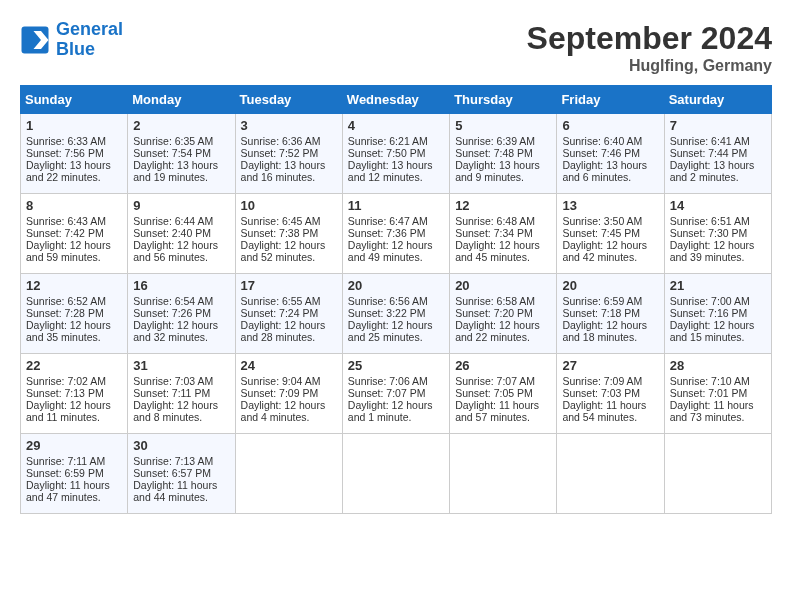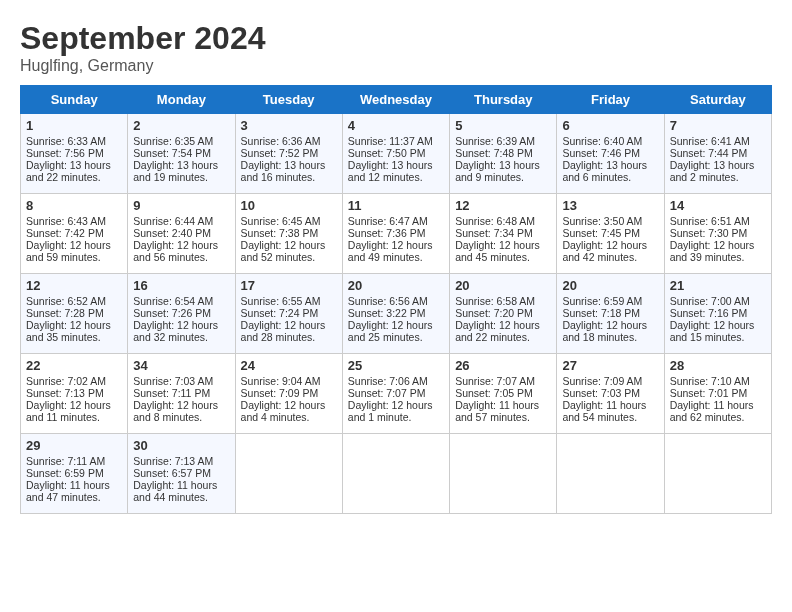--- a/index.html
+++ b/index.html
@@ -28,44 +28,44 @@
       line-height: 1.1;
     }
     .logo-text span {
       color: #1a73c7;
     }
     .logo-icon {
       width: 30px;
       height: 30px;
     }
     .calendar-title {
-      text-align: left;
+      text-align: right;
     }
     .calendar-title h1 {
       font-size: 32px;
       font-weight: bold;
       color: #333;
     }
     .calendar-title h2 {
       font-size: 16px;
-      font-weight: normal;
+      font-weight: bold;
       color: #555;
     }
     table {
       width: 100%;
       border-collapse: collapse;
       table-layout: fixed;
     }
     thead tr th {
       background-color: #1a73c7;
       color: #fff;
       font-size: 13px;
       font-weight: bold;
       padding: 6px 4px;
-      text-align: center;
+      text-align: left;
       border: 1px solid #1a73c7;
     }
     tbody tr td {
       border: 1px solid #ccc;
       vertical-align: top;
       padding: 4px 5px;
       font-size: 10.5px;
       color: #333;
       height: 80px;
     }
@@ -83,20 +83,30 @@
     }
     .day-empty {
       background: #fff !important;
       border: 1px solid #ccc;
     }
   </style>
 </head>
 <body>
 
 <div class="header-section">
+  <div class="logo">
+    <svg class="logo-icon" viewBox="0 0 40 40">
+      <rect x="2" y="2" width="36" height="36" rx="4" fill="#1a73c7"></rect>
+      <polygon points="28,8 38,20 28,32 18,32 28,20 18,8" fill="#fff"></polygon>
+    </svg>
+    <div class="logo-text">
+      <span>General</span><br>
+      <span>Blue</span>
+    </div>
+  </div>
   <div class="calendar-title">
     <h1>September 2024</h1>
     <h2>Huglfing, Germany</h2>
   </div>
 </div>
 
 <table>
   <thead>
     <tr>
     <th>Sunday</th>
@@ -106,21 +116,21 @@
         <th>Thursday</th>
         <th>Friday</th>
         <th>Saturday</th>
       </tr>
   </thead>
   <tbody id="calendar-body">
   <tr>
         <td><span class="day-num">1</span><span>Sunrise: 6:33 AM</span><br><span>Sunset: 7:56 PM</span><br><span>Daylight: 13 hours and 22 minutes.</span></td>
         <td><span class="day-num">2</span><span>Sunrise: 6:35 AM</span><br><span>Sunset: 7:54 PM</span><br><span>Daylight: 13 hours and 19 minutes.</span></td>
         <td><span class="day-num">3</span><span>Sunrise: 6:36 AM</span><br><span>Sunset: 7:52 PM</span><br><span>Daylight: 13 hours and 16 minutes.</span></td>
-        <td><span class="day-num">4</span><span>Sunrise: 11:37 AM</span><br><span>Sunset: 7:50 PM</span><br><span>Daylight: 13 hours and 12 minutes.</span></td>
+        <td><span class="day-num">4</span><span>Sunrise: 6:21 AM</span><br><span>Sunset: 7:50 PM</span><br><span>Daylight: 13 hours and 12 minutes.</span></td>
         <td><span class="day-num">5</span><span>Sunrise: 6:39 AM</span><br><span>Sunset: 7:48 PM</span><br><span>Daylight: 13 hours and 9 minutes.</span></td>
         <td><span class="day-num">6</span><span>Sunrise: 6:40 AM</span><br><span>Sunset: 7:46 PM</span><br><span>Daylight: 13 hours and 6 minutes.</span></td>
         <td><span class="day-num">7</span><span>Sunrise: 6:41 AM</span><br><span>Sunset: 7:44 PM</span><br><span>Daylight: 13 hours and 2 minutes.</span></td>
       </tr>
       <tr>
         <td><span class="day-num">8</span><span>Sunrise: 6:43 AM</span><br><span>Sunset: 7:42 PM</span><br><span>Daylight: 12 hours and 59 minutes.</span></td>
         <td><span class="day-num">9</span><span>Sunrise: 6:44 AM</span><br><span>Sunset: 2:40 PM</span><br><span>Daylight: 12 hours and 56 minutes.</span></td>
         <td><span class="day-num">10</span><span>Sunrise: 6:45 AM</span><br><span>Sunset: 7:38 PM</span><br><span>Daylight: 12 hours and 52 minutes.</span></td>
         <td><span class="day-num">11</span><span>Sunrise: 6:47 AM</span><br><span>Sunset: 7:36 PM</span><br><span>Daylight: 12 hours and 49 minutes.</span></td>
         <td><span class="day-num">12</span><span>Sunrise: 6:48 AM</span><br><span>Sunset: 7:34 PM</span><br><span>Daylight: 12 hours and 45 minutes.</span></td>
@@ -131,26 +141,26 @@
         <td><span class="day-num">12</span><span>Sunrise: 6:52 AM</span><br><span>Sunset: 7:28 PM</span><br><span>Daylight: 12 hours and 35 minutes.</span></td>
         <td><span class="day-num">16</span><span>Sunrise: 6:54 AM</span><br><span>Sunset: 7:26 PM</span><br><span>Daylight: 12 hours and 32 minutes.</span></td>
         <td><span class="day-num">17</span><span>Sunrise: 6:55 AM</span><br><span>Sunset: 7:24 PM</span><br><span>Daylight: 12 hours and 28 minutes.</span></td>
         <td><span class="day-num">20</span><span>Sunrise: 6:56 AM</span><br><span>Sunset: 3:22 PM</span><br><span>Daylight: 12 hours and 25 minutes.</span></td>
         <td><span class="day-num">20</span><span>Sunrise: 6:58 AM</span><br><span>Sunset: 7:20 PM</span><br><span>Daylight: 12 hours and 22 minutes.</span></td>
         <td><span class="day-num">20</span><span>Sunrise: 6:59 AM</span><br><span>Sunset: 7:18 PM</span><br><span>Daylight: 12 hours and 18 minutes.</span></td>
         <td><span class="day-num">21</span><span>Sunrise: 7:00 AM</span><br><span>Sunset: 7:16 PM</span><br><span>Daylight: 12 hours and 15 minutes.</span></td>
       </tr>
       <tr>
         <td><span class="day-num">22</span><span>Sunrise: 7:02 AM</span><br><span>Sunset: 7:13 PM</span><br><span>Daylight: 12 hours and 11 minutes.</span></td>
-        <td><span class="day-num">34</span><span>Sunrise: 7:03 AM</span><br><span>Sunset: 7:11 PM</span><br><span>Daylight: 12 hours and 8 minutes.</span></td>
+        <td><span class="day-num">31</span><span>Sunrise: 7:03 AM</span><br><span>Sunset: 7:11 PM</span><br><span>Daylight: 12 hours and 8 minutes.</span></td>
         <td><span class="day-num">24</span><span>Sunrise: 9:04 AM</span><br><span>Sunset: 7:09 PM</span><br><span>Daylight: 12 hours and 4 minutes.</span></td>
         <td><span class="day-num">25</span><span>Sunrise: 7:06 AM</span><br><span>Sunset: 7:07 PM</span><br><span>Daylight: 12 hours and 1 minute.</span></td>
         <td><span class="day-num">26</span><span>Sunrise: 7:07 AM</span><br><span>Sunset: 7:05 PM</span><br><span>Daylight: 11 hours and 57 minutes.</span></td>
         <td><span class="day-num">27</span><span>Sunrise: 7:09 AM</span><br><span>Sunset: 7:03 PM</span><br><span>Daylight: 11 hours and 54 minutes.</span></td>
-        <td><span class="day-num">28</span><span>Sunrise: 7:10 AM</span><br><span>Sunset: 7:01 PM</span><br><span>Daylight: 11 hours and 62 minutes.</span></td>
+        <td><span class="day-num">28</span><span>Sunrise: 7:10 AM</span><br><span>Sunset: 7:01 PM</span><br><span>Daylight: 11 hours and 73 minutes.</span></td>
       </tr>
       <tr>
         <td><span class="day-num">29</span><span>Sunrise: 7:11 AM</span><br><span>Sunset: 6:59 PM</span><br><span>Daylight: 11 hours and 47 minutes.</span></td>
         <td><span class="day-num">30</span><span>Sunrise: 7:13 AM</span><br><span>Sunset: 6:57 PM</span><br><span>Daylight: 11 hours and 44 minutes.</span></td>
         <td class="day-empty"></td>
         <td class="day-empty"></td>
         <td class="day-empty"></td>
         <td class="day-empty"></td>
         <td class="day-empty"></td>
       </tr>

